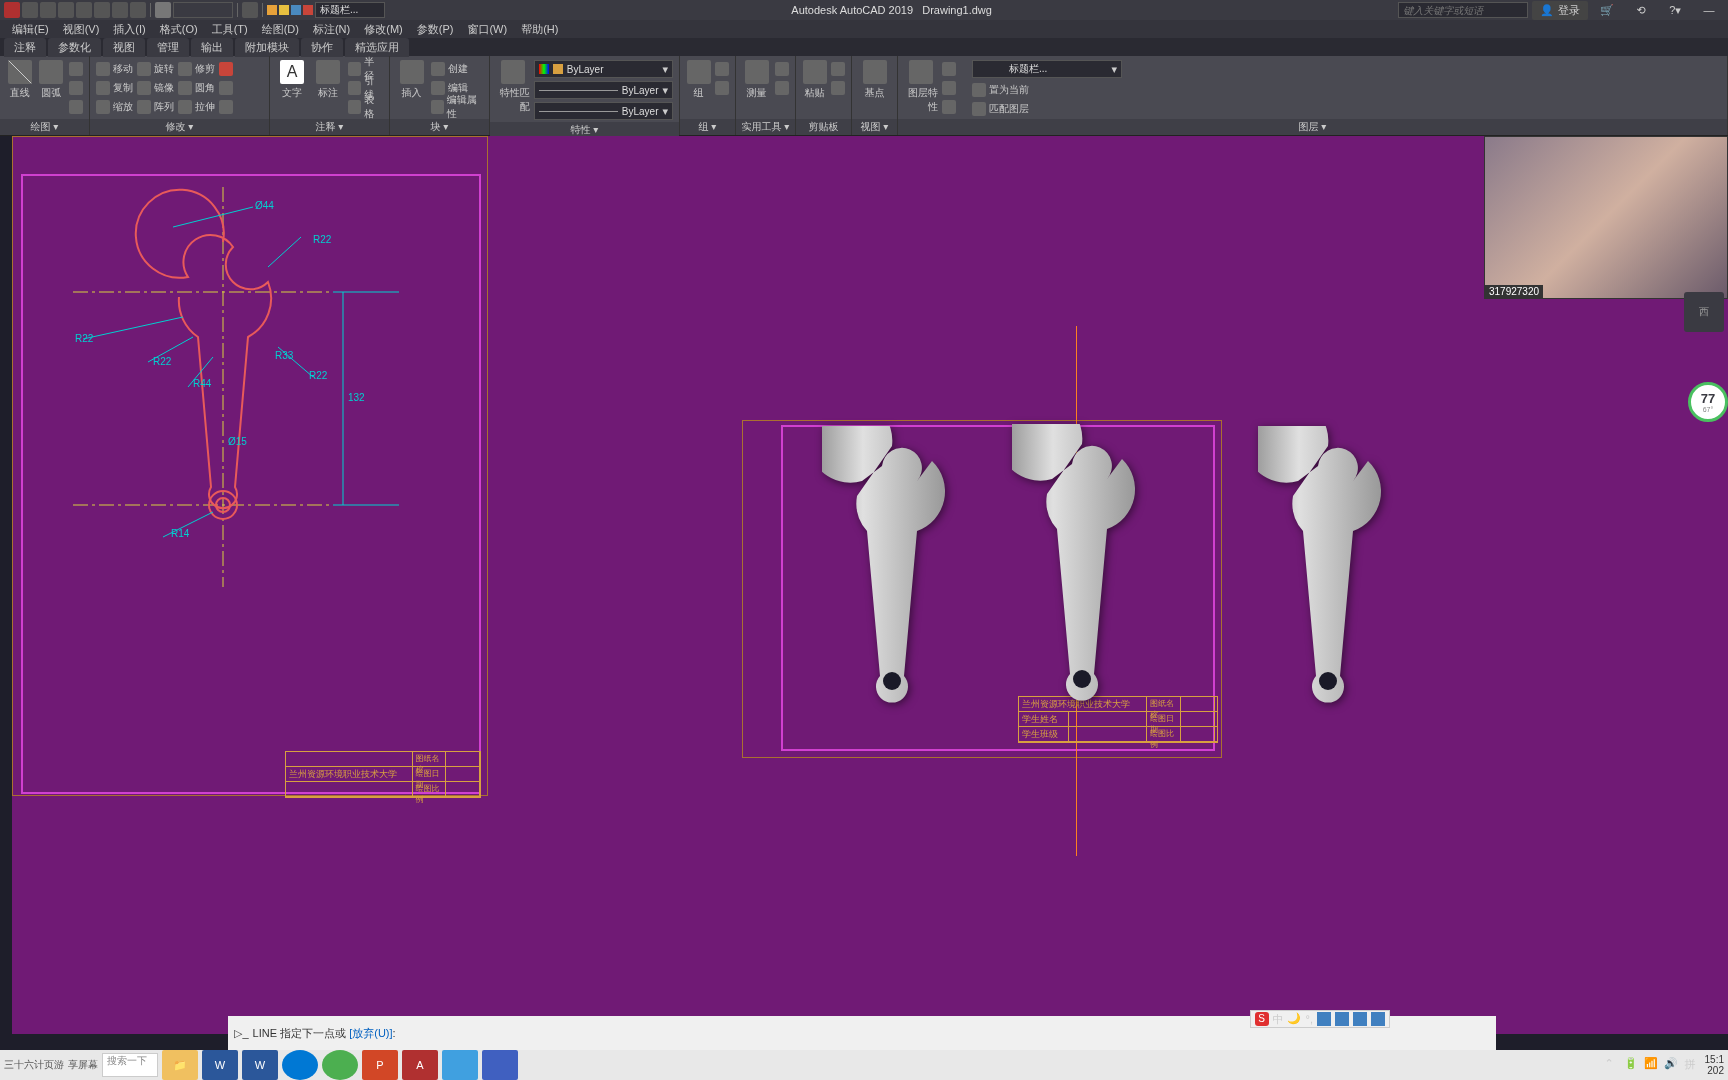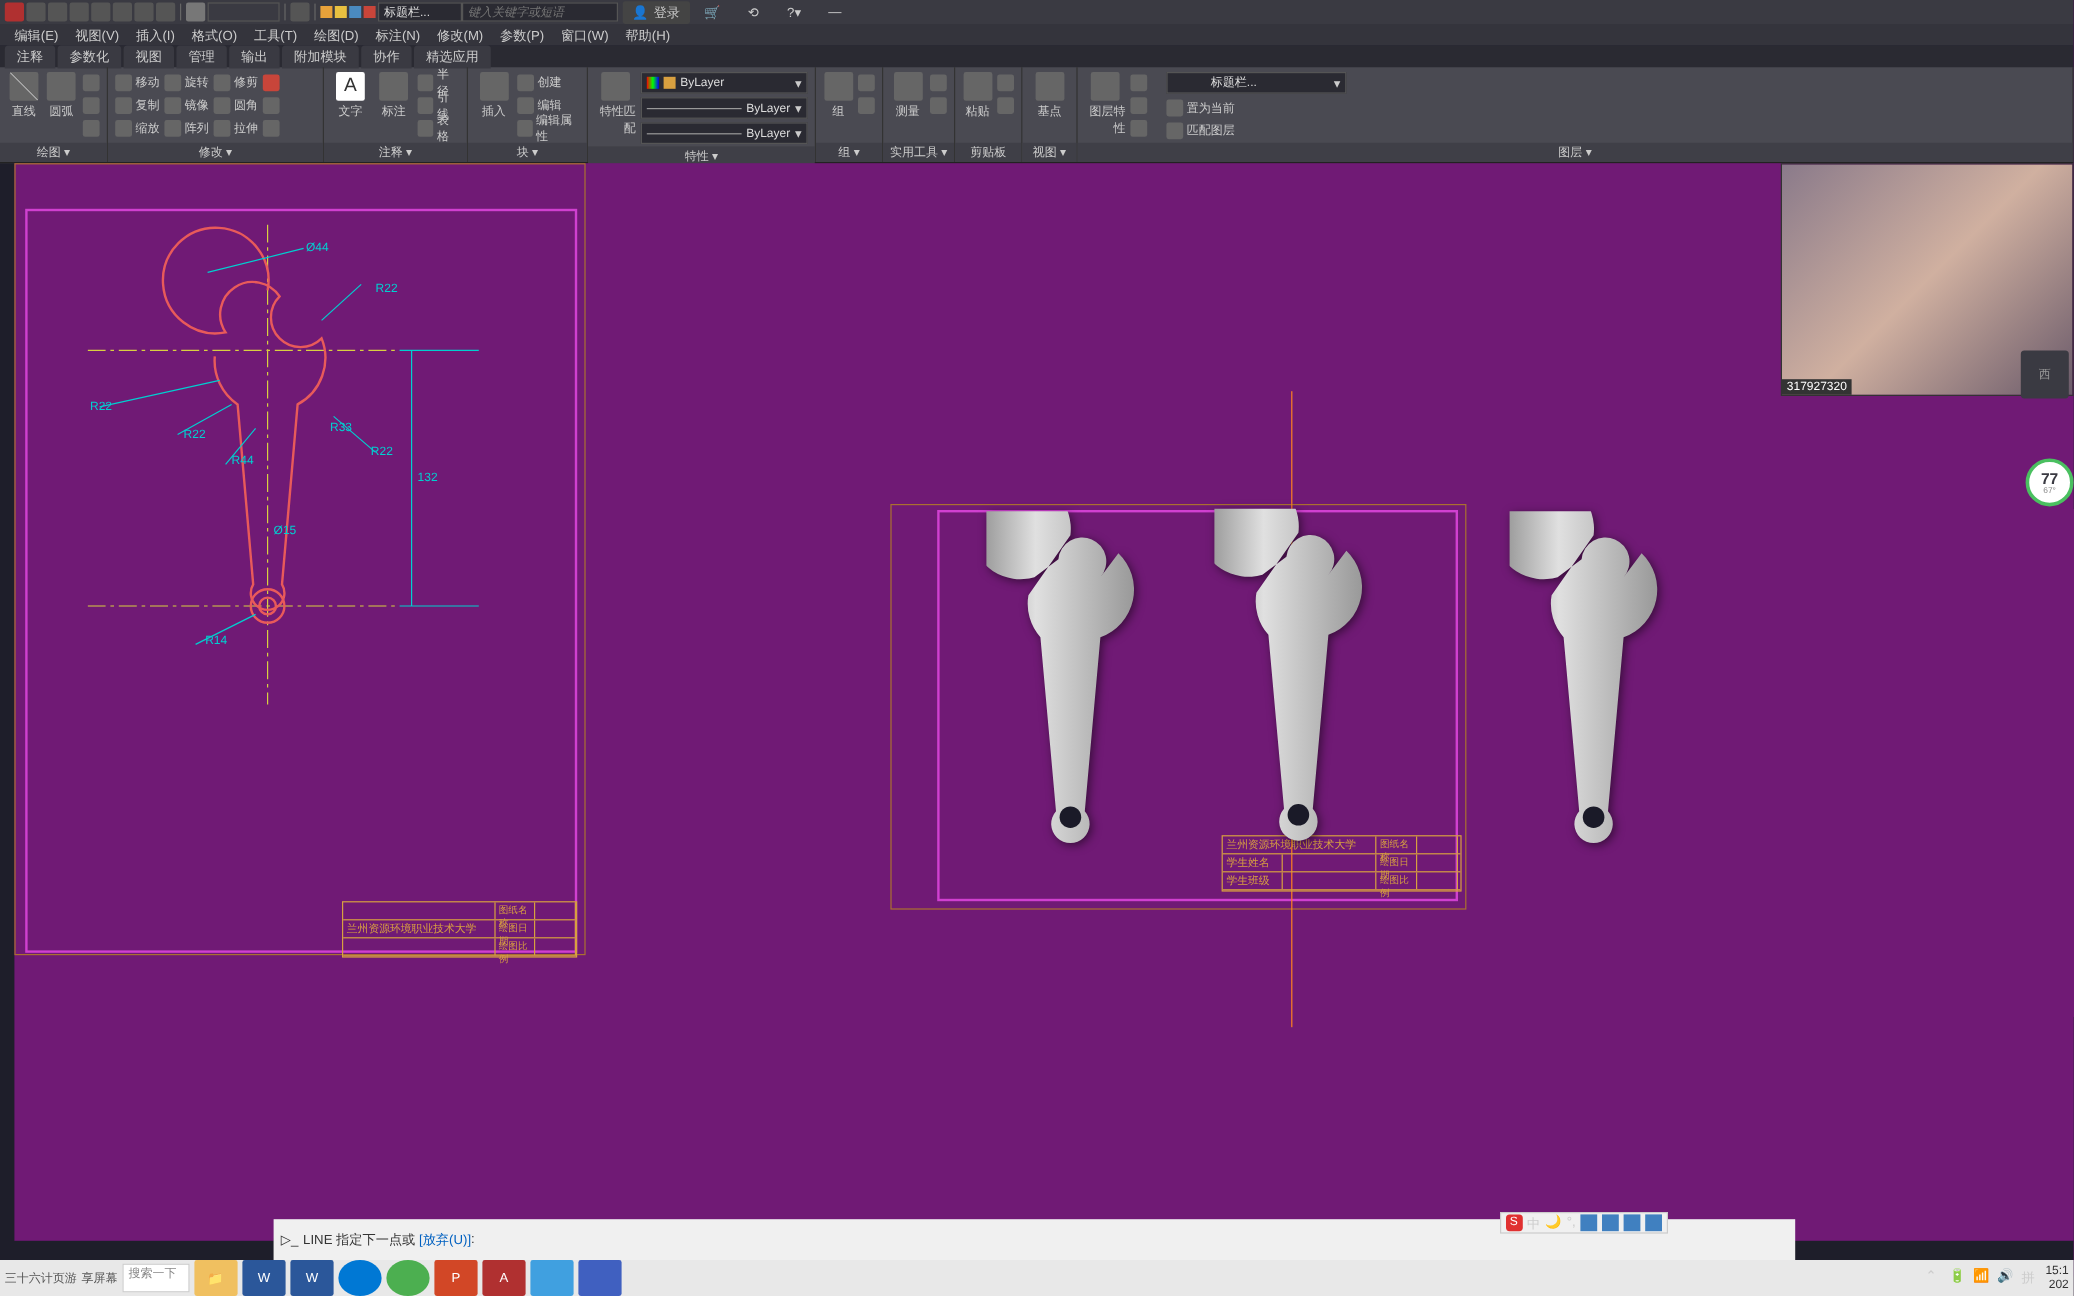--- a/index.html
+++ b/index.html
@@ -62,21 +62,21 @@
 .wrench-svg { position: absolute; left: 60px; top: 50px; }
 .dim-text { fill: #00d0d0; font-size: 10px; font-family: sans-serif; }
 
 
 .wrench3d { position: absolute; }
 .wrench3d svg { filter: drop-shadow(2px 2px 4px rgba(0,0,0,0.5)); }
 
 .orange-line { position: absolute; left: 1064px; top: 190px; width: 1px; height: 530px; background: #ff8020; }
 
 
-.webcam { position: absolute; right: 0; top: 0; width: 244px; height: 194px; background: linear-gradient(135deg, #8a7a8a, #d0b0a0, #6a5a6a); border: 1px solid #333; }
+.webcam { position: absolute; right: 0; top: 0; width: 244px; height: 163px; background: linear-gradient(135deg, #8a7a8a, #d0b0a0, #6a5a6a); border: 1px solid #333; }
 .webcam .wc-label { position: absolute; bottom: 0; left: 0; background: #333; color: #fff; font-size: 10px; padding: 1px 4px; }
 
 
 .navcube { position: absolute; right: 4px; top: 156px; width: 40px; height: 40px; background: #3a3a42; border-radius: 3px; display: flex; align-items: center; justify-content: center; color: #999; font-size: 10px; }
 .badge77 { position: absolute; right: 0; top: 246px; width: 40px; height: 40px; border-radius: 50%; background: #fff; border: 3px solid #4ac060; display: flex; flex-direction: column; align-items: center; justify-content: center; font-size: 13px; color: #3a3a42; font-weight: bold; }
 .badge77 .sub { font-size: 7px; color: #888; font-weight: normal; }
 
 
 .cmdline-wrap { position: absolute; bottom: 30px; left: 228px; right: 232px; height: 34px; background: #2a2a32; display: flex; flex-direction: column; }
 .cmdline-hist { height: 16px; padding: 1px 6px; color: #999; font-size: 10px; background: #34343c; }
@@ -129,20 +129,23 @@
     <div class="qat-sep"></div>
     <div class="qat-btn"></div>
     <div class="qat-sep"></div>
     <span class="swatch sw-y"></span>
     <span class="swatch" style="background:#e8c040"></span>
     <span class="swatch" style="background:#4a8ac0"></span>
     <span class="swatch sw-r"></span>
     <div class="prop-dd" style="width:70px;height:16px;margin:0">
       <span class="txt">标题栏...</span>
     </div>
+  </div>
+  <div class="title-center">
+    <span>Autodesk AutoCAD 2019</span>&nbsp;&nbsp;&nbsp;<span>Drawing1.dwg</span>
   </div>
   <div class="title-right">
     <input class="search" placeholder="键入关键字或短语" style="">
     <div class="login-btn">
       <span>👤</span>
       <span>登录</span>
     </div>
     <div class="win-btn">🛒</div>
     <div class="win-btn">⟲</div>
     <div class="win-btn">?▾</div>

